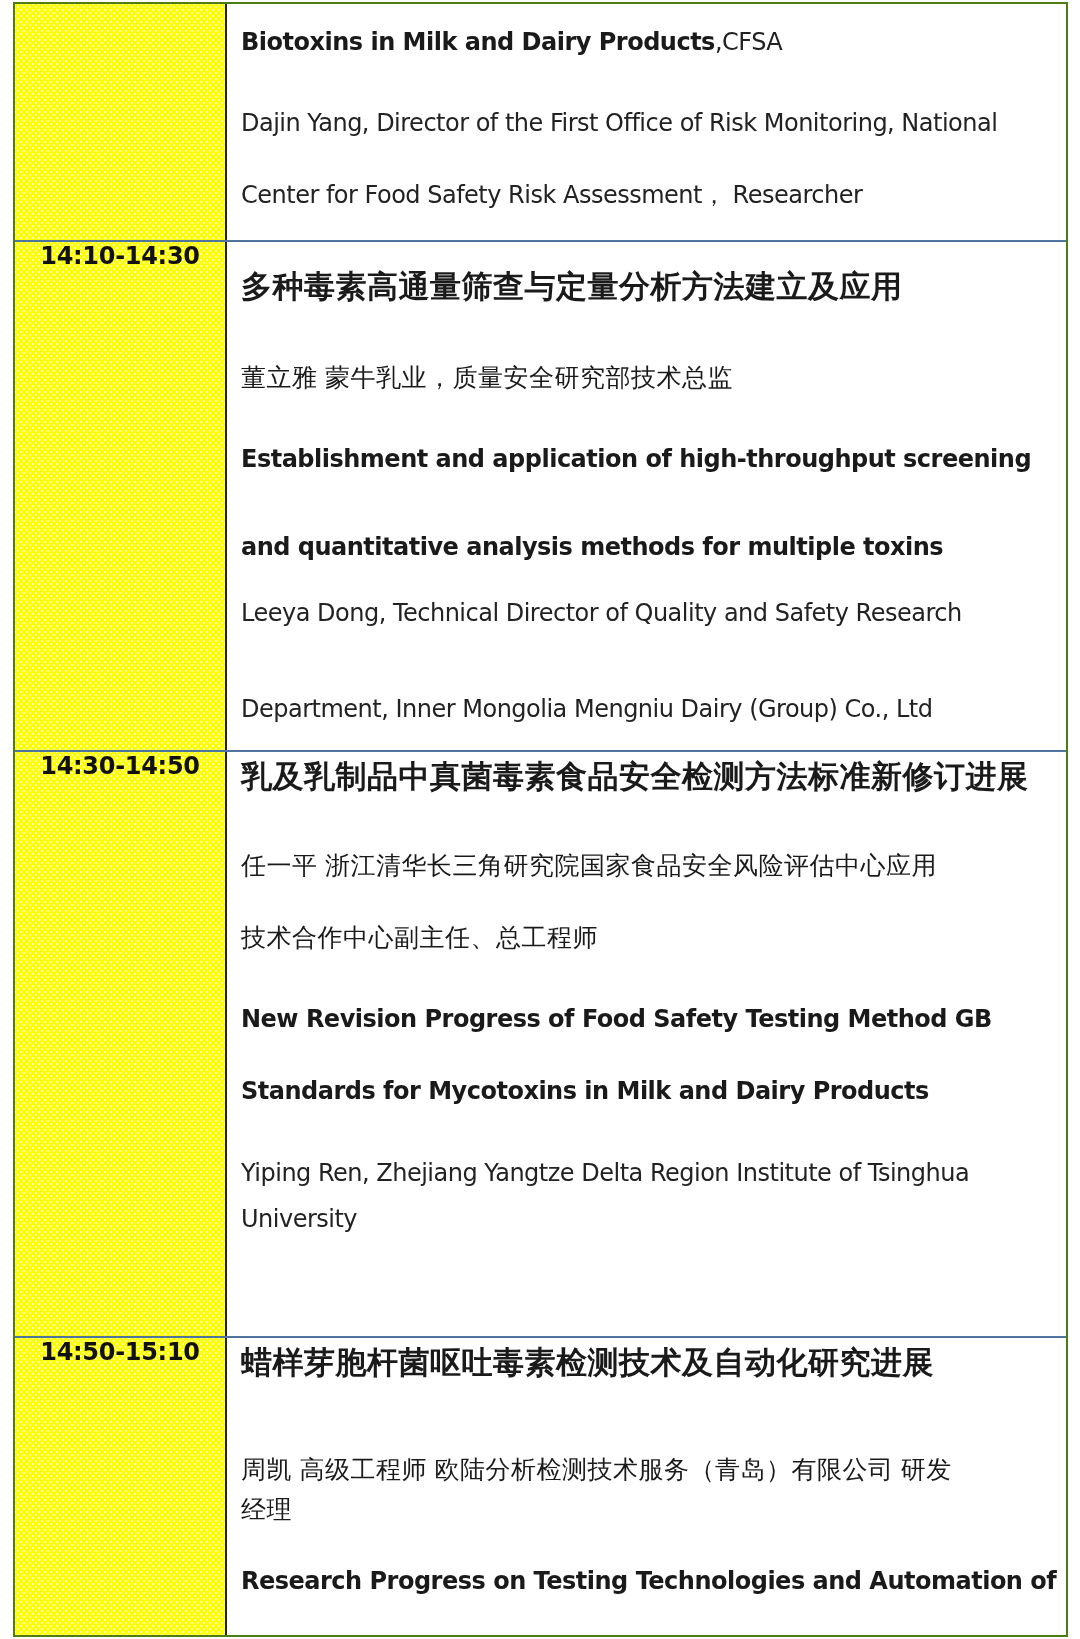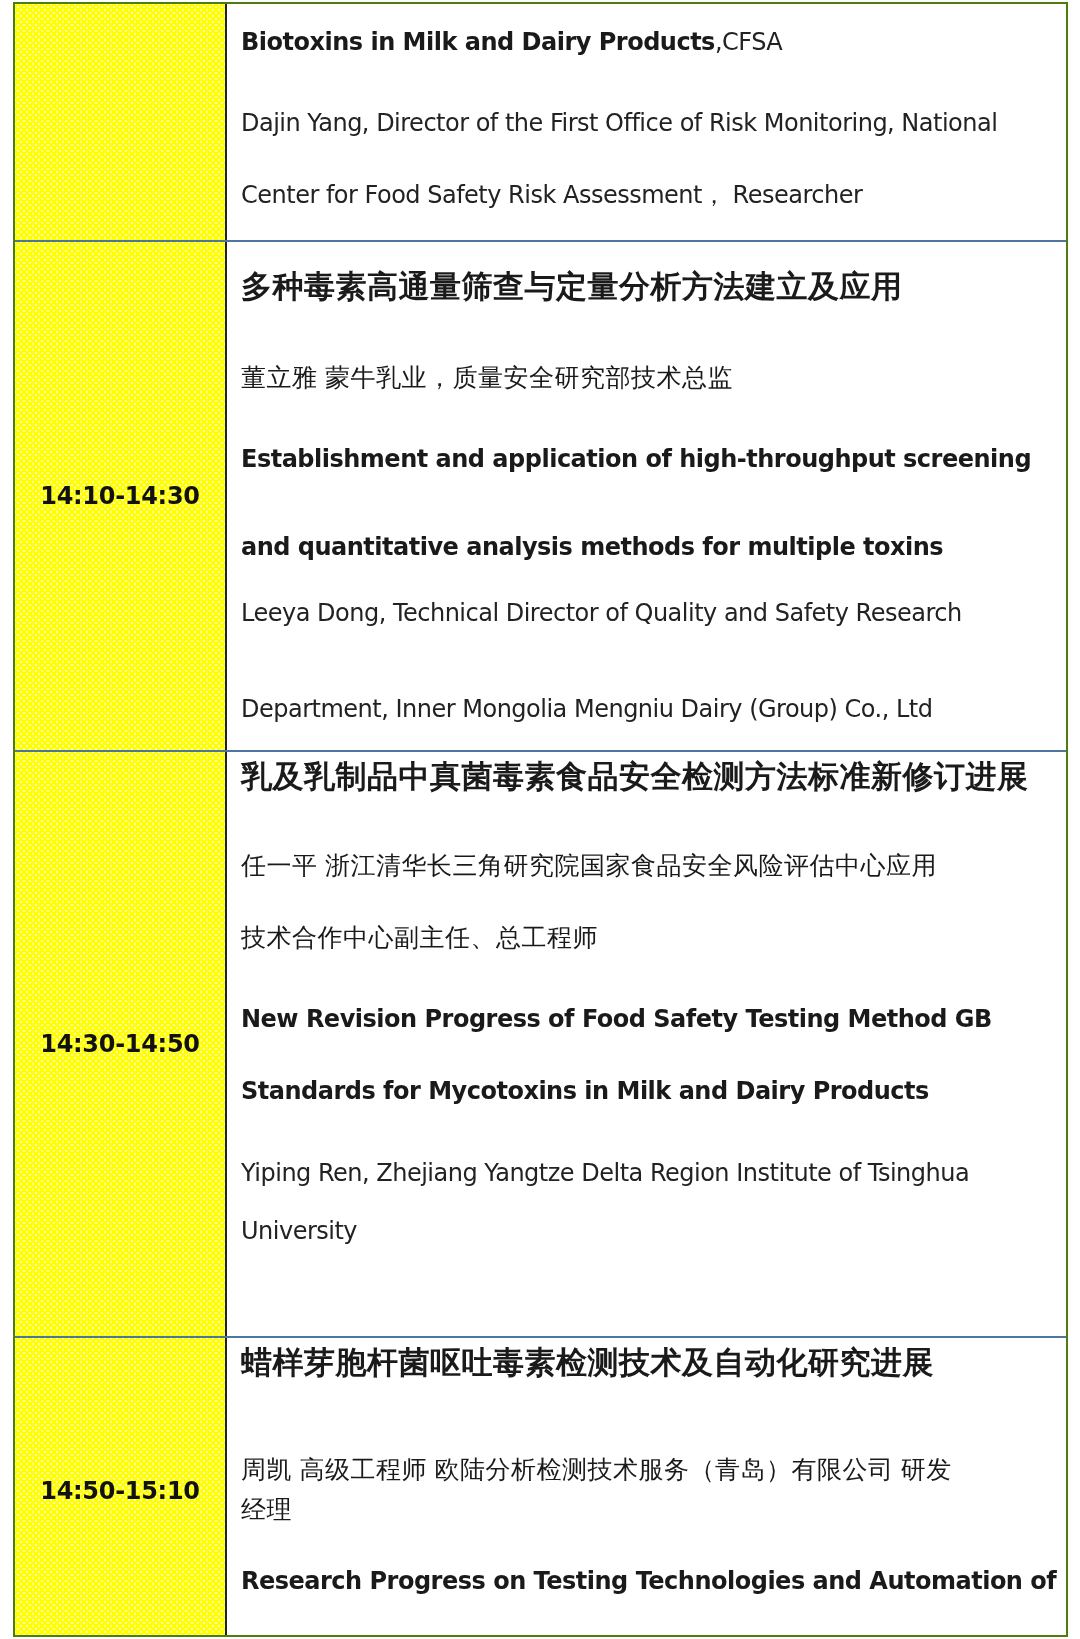--- a/index.html
+++ b/index.html
@@ -33,21 +33,20 @@
       border-bottom: 2px solid #4f74a0;
       box-sizing: border-box;
     }
     .row:last-child { border-bottom: none; }
     .time-cell {
       width: 212px;
       flex: 0 0 212px;
       box-sizing: border-box;
       border-right: 2px solid #222222;
       display: flex;
-      align-items: center;
       justify-content: center;
       background-color: #ffff00;
       background-image:
         radial-gradient(circle at 50% 50%, rgba(255,255,190,0.95) 0 1.2px, transparent 1.3px),
         radial-gradient(circle at 50% 50%, rgba(255,255,190,0.95) 0 1.2px, transparent 1.3px);
       background-size: 6px 6px, 6px 6px;
       background-position: 0 0, 3px 3px;
     }
     .time-label {
       font-family: "DejaVu Sans", sans-serif;
@@ -112,21 +111,21 @@
     <div class="time-cell">
       <span class="time-label">14:30-14:50</span>
     </div>
     <div class="content-cell">
       <div class="line cjk-bold" style="top:10px;">乳及乳制品中真菌毒素食品安全检测方法标准新修订进展</div>
       <div class="line cjk" style="top:98px;">任一平  浙江清华长三角研究院国家食品安全风险评估中心应用</div>
       <div class="line cjk" style="top:170px;">技术合作中心副主任、总工程师</div>
       <div class="line en-bold" style="top:252px;">New Revision Progress of Food Safety Testing Method GB</div>
       <div class="line en-bold" style="top:324px;">Standards for Mycotoxins in Milk and Dairy Products</div>
       <div class="line en-light" style="top:406px;">Yiping Ren, Zhejiang Yangtze Delta Region Institute of Tsinghua</div>
-      <div class="line en-light" style="top:464px;">University</div>
+      <div class="line en-light" style="top:452px;">University</div>
     </div>
   </div>
 
   <div class="row" style="top:1334px; height:305px;">
     <div class="time-cell">
       <span class="time-label">14:50-15:10</span>
     </div>
     <div class="content-cell">
       <div class="line cjk-bold" style="top:10px;">蜡样芽胞杆菌呕吐毒素检测技术及自动化研究进展</div>
       <div class="line cjk" style="top:84px;margin-top:32px;">周凯  高级工程师  欧陆分析检测技术服务（青岛）有限公司  研发</div>

